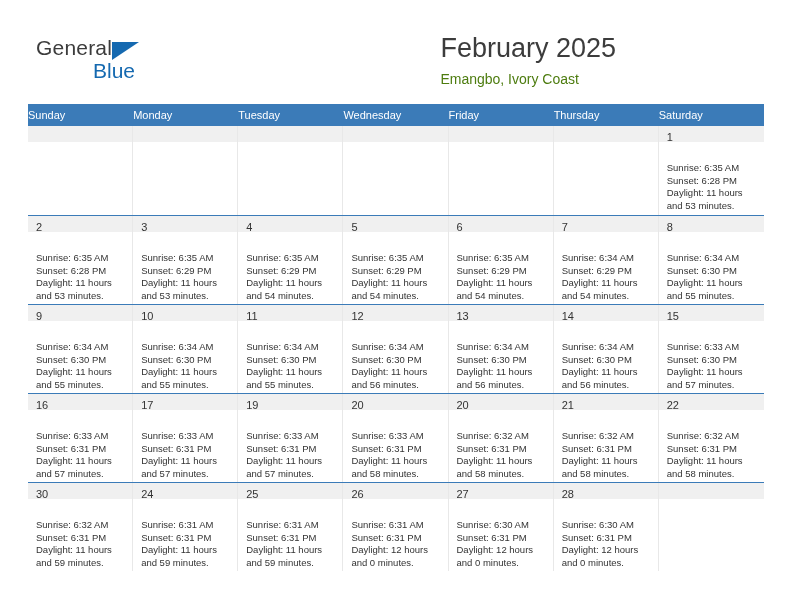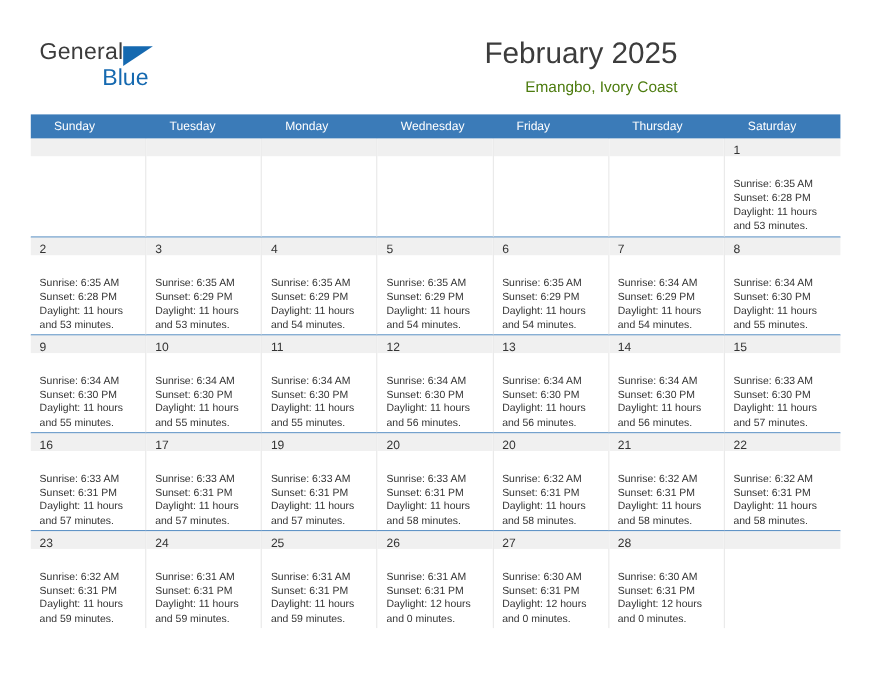--- a/index.html
+++ b/index.html
@@ -61,21 +61,21 @@
     top: 23px;
     font-size: 21px;
     color: #1569b0;
     line-height: 24px;
   }
 
   .title-block {
     position: absolute;
     right: 36px;
     top: 32px;
-    text-align: right;
+    text-align: left;
     margin-left: 20px;
   }
   .cal-title {
     font-size: 27px;
     color: #3c3c3c;
     line-height: 32px;
     white-space: nowrap;
   }
   .cal-subtitle {
     margin-top: 7px;
@@ -98,21 +98,20 @@
     height: 22px;
   }
   .dow-cell {
     width: 105.14px;
     box-sizing: border-box;
     padding-left: 0;
     color: #ffffff;
     font-size: 11px;
     line-height: 22px;
     white-space: nowrap;
-    margin-left: 21px;
   }
 
   .week-row {
     display: flex;
     border-top: 1px solid #3b7bb8;
     height: 89px;
     box-sizing: border-box;
   }
   .week-row.first {
     border-top: none;
@@ -168,22 +167,22 @@
       <div class="cal-title">February 2025</div>
       <div class="cal-subtitle">Emangbo, Ivory Coast</div>
     </div>
 
   </div>
 
   <div class="calendar">
 
     <div class="dow-row">
       <div class="dow-cell">Sunday</div>
+      <div class="dow-cell">Monday</div>
       <div class="dow-cell">Tuesday</div>
-      <div class="dow-cell">Monday</div>
       <div class="dow-cell">Wednesday</div>
       <div class="dow-cell">Friday</div>
       <div class="dow-cell">Thursday</div>
       <div class="dow-cell">Saturday</div>
     </div>
 
     <div id="weeks-container">
         <div class="week-row first">
           <div class="day-cell empty">
             <div class="day-num-band"><span class="day-num"></span></div>
@@ -439,21 +438,21 @@
             <div class="day-body">
               <div class="day-line">Sunrise: 6:32 AM</div>
               <div class="day-line">Sunset: 6:31 PM</div>
               <div class="day-line">Daylight: 11 hours</div>
               <div class="day-line">and 58 minutes.</div>
             </div>
           </div>
         </div>
         <div class="week-row">
           <div class="day-cell">
-            <div class="day-num-band"><span class="day-num">23</span></div>
+            <div class="day-num-band"><span class="day-num">30</span></div>
             <div class="day-body">
               <div class="day-line">Sunrise: 6:32 AM</div>
               <div class="day-line">Sunset: 6:31 PM</div>
               <div class="day-line">Daylight: 11 hours</div>
               <div class="day-line">and 59 minutes.</div>
             </div>
           </div>
           <div class="day-cell">
             <div class="day-num-band"><span class="day-num">24</span></div>
             <div class="day-body">

